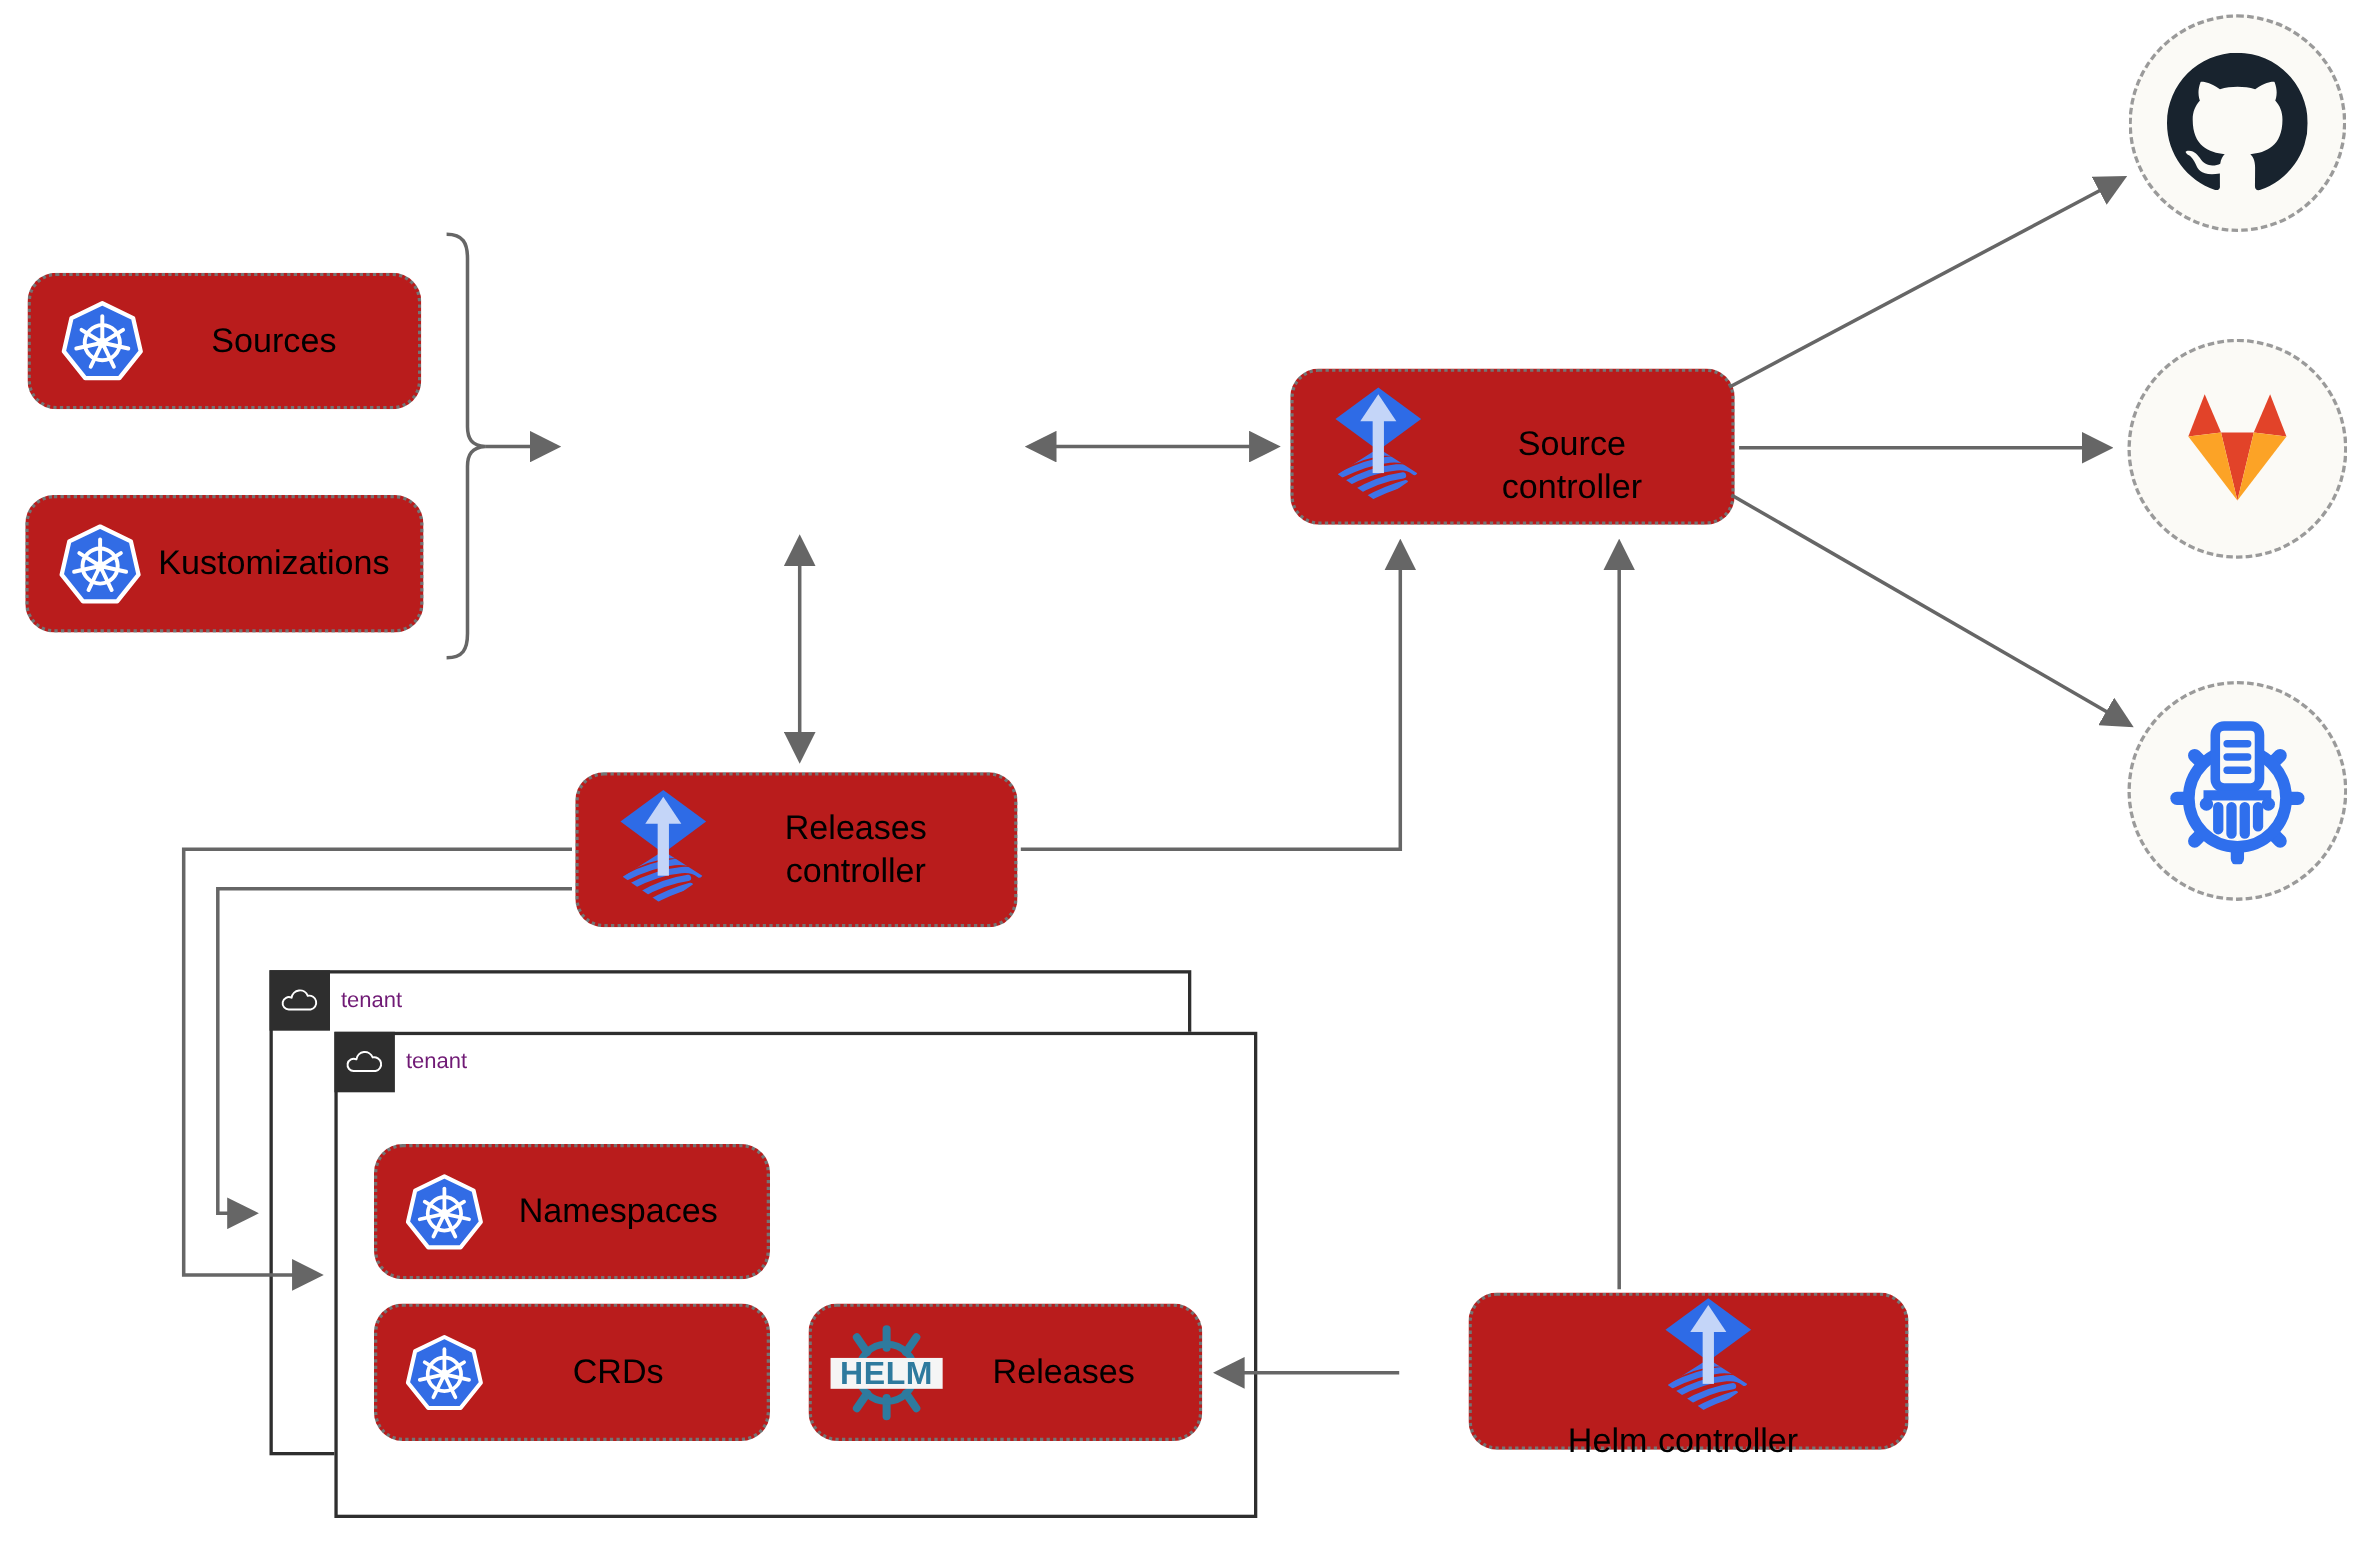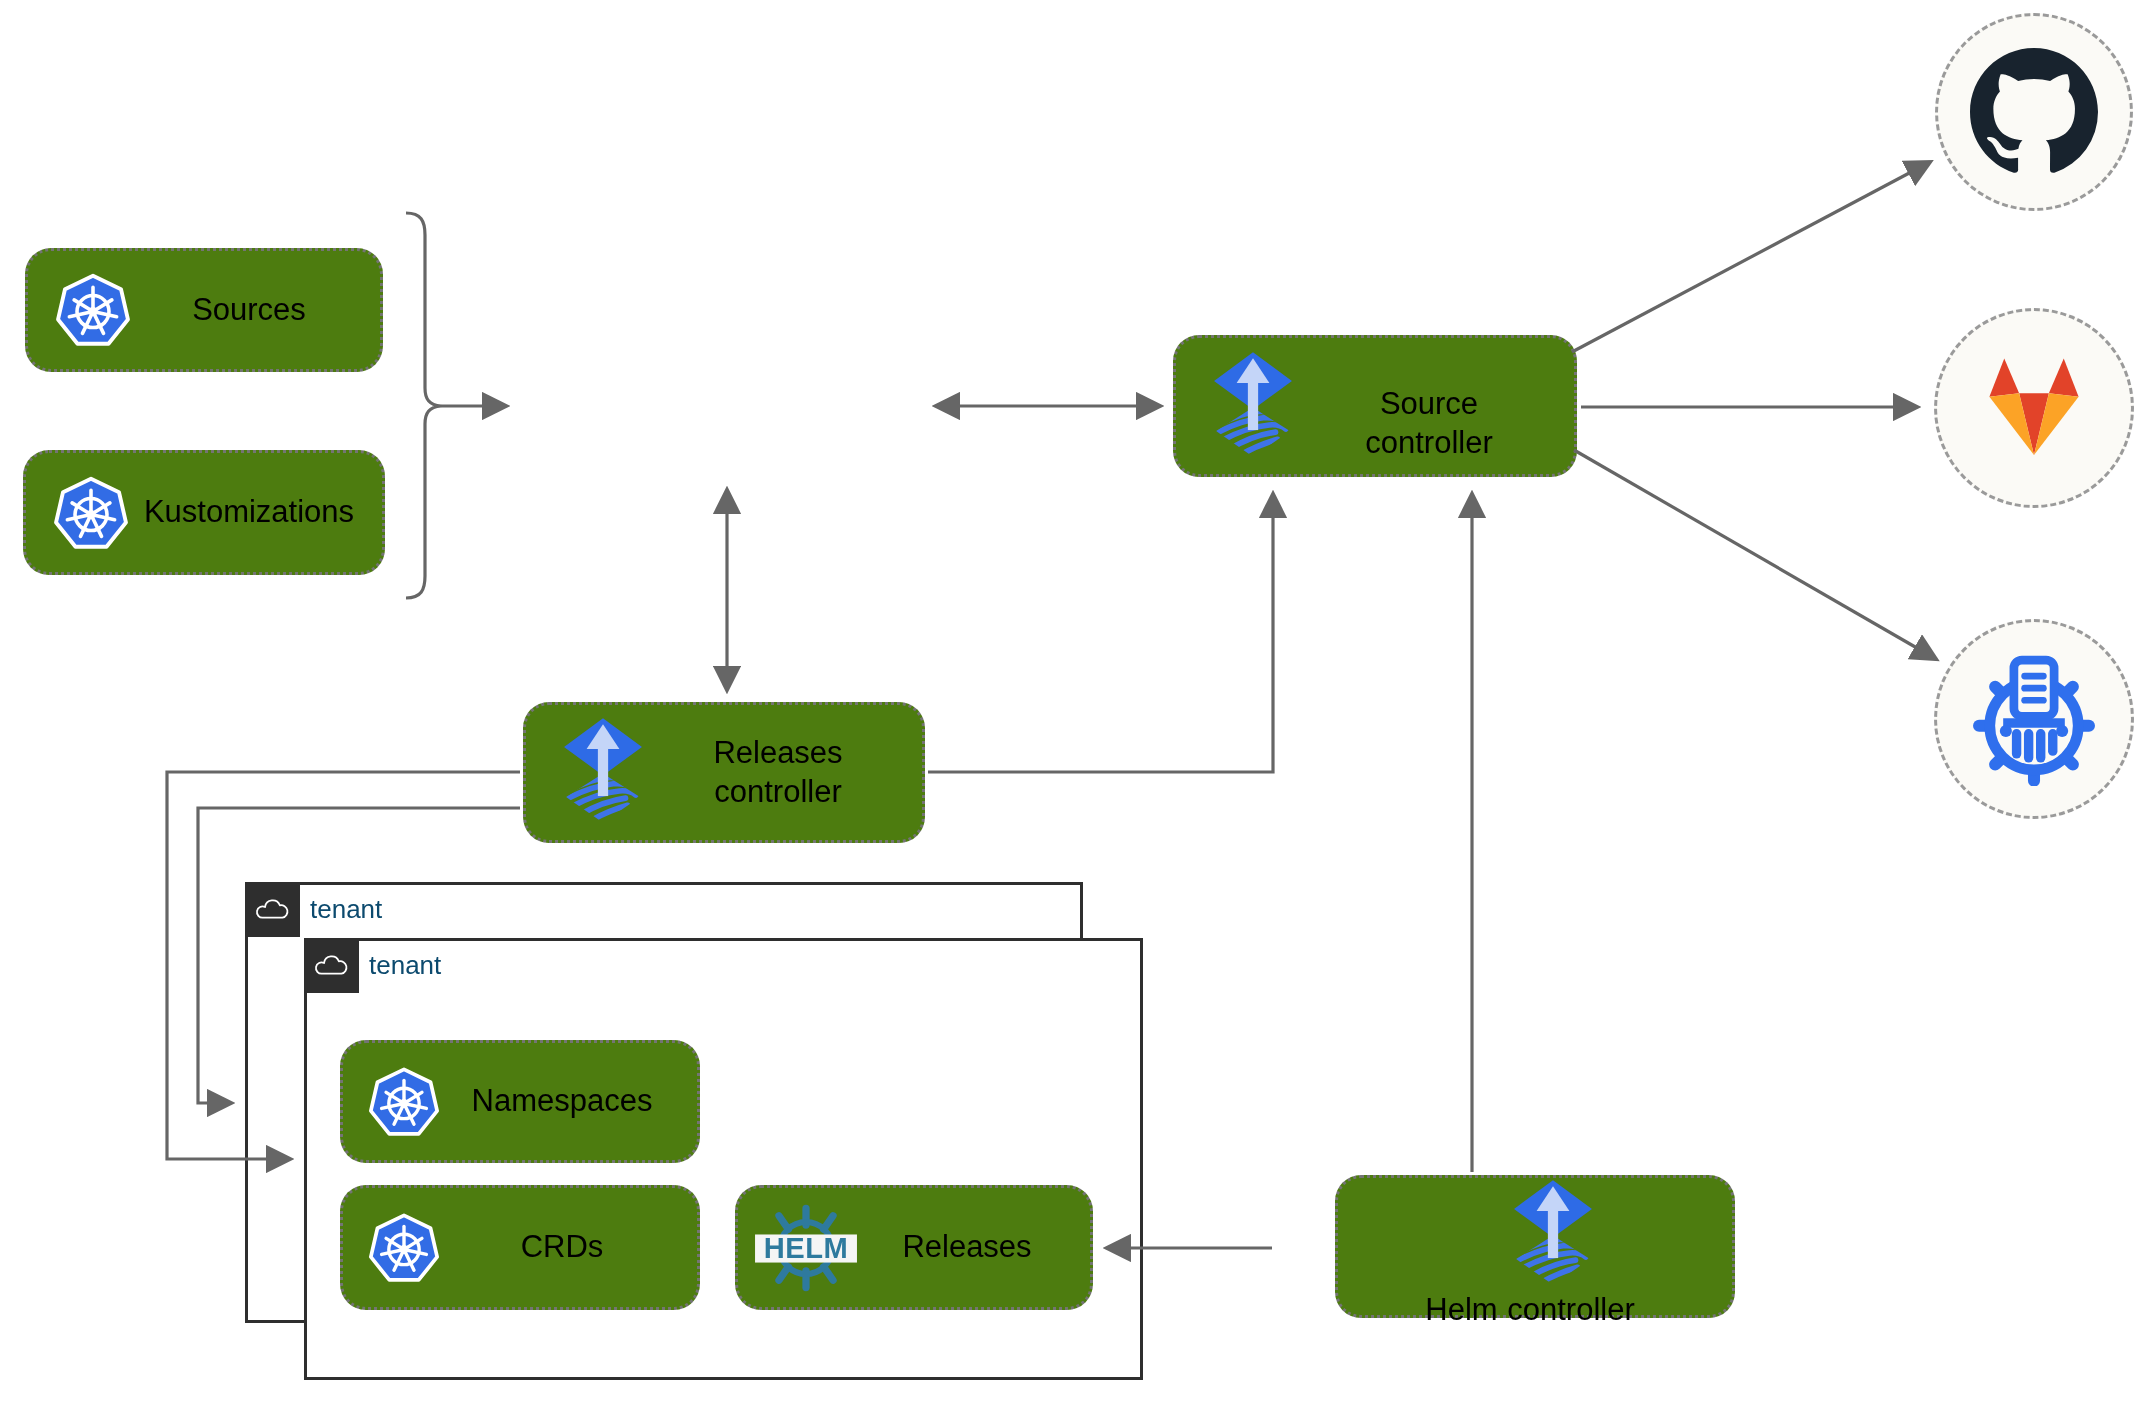--- a/index.html
+++ b/index.html
@@ -1,38 +1,38 @@
 <!DOCTYPE html>
 <html><head>
 <meta charset="utf-8">
 <style>
   html,body{margin:0;padding:0;background:#ffffff;}
   #canvas{
     position:relative;width:2144px;height:1407px;background:#ffffff;overflow:hidden;
     font-family:"Liberation Sans",sans-serif;
   }
   .node{
-    position:absolute;background:#4d7c0f;border:3px dotted #747474;border-radius:26px;
+    position:absolute;background:#b91c1c;border:3px dotted #747474;border-radius:26px;
     display:flex;align-items:center;box-sizing:border-box;z-index:3;
   }
   .node-label{
     flex:1;text-align:center;font-size:31px;color:#000;line-height:1.25;
     padding-right:14px;word-spacing:1px;
   }
   .icon-wrap{flex:0 0 auto;display:flex;align-items:flex-start;justify-content:center;}
   .tenant-box{
     position:absolute;background:#ffffff;border:3px solid #2e2e2e;box-sizing:border-box;
   }
   .tenant-tag{
     position:absolute;top:-3px;left:-3px;width:55px;height:55px;background:#2e2e2e;
     display:flex;align-items:center;justify-content:center;
   }
   .tenant-name{
     position:absolute;top:-3px;left:62px;height:55px;display:flex;align-items:center;
-    font-size:26px;color:#0c4a6e;
+    font-size:20px;color:#701a75;
   }
   .endpoint{
     position:absolute;border-radius:50%;border:3px dashed #9a9a9a;background:#fbfaf6;
     display:flex;align-items:center;justify-content:center;box-sizing:border-box;z-index:3;
   }
   svg.overlay{position:absolute;top:0;left:0;z-index:10;pointer-events:none;}
   .hidden-defs{position:absolute;width:0;height:0;overflow:hidden;}
 </style>
 </head>
 <body>

